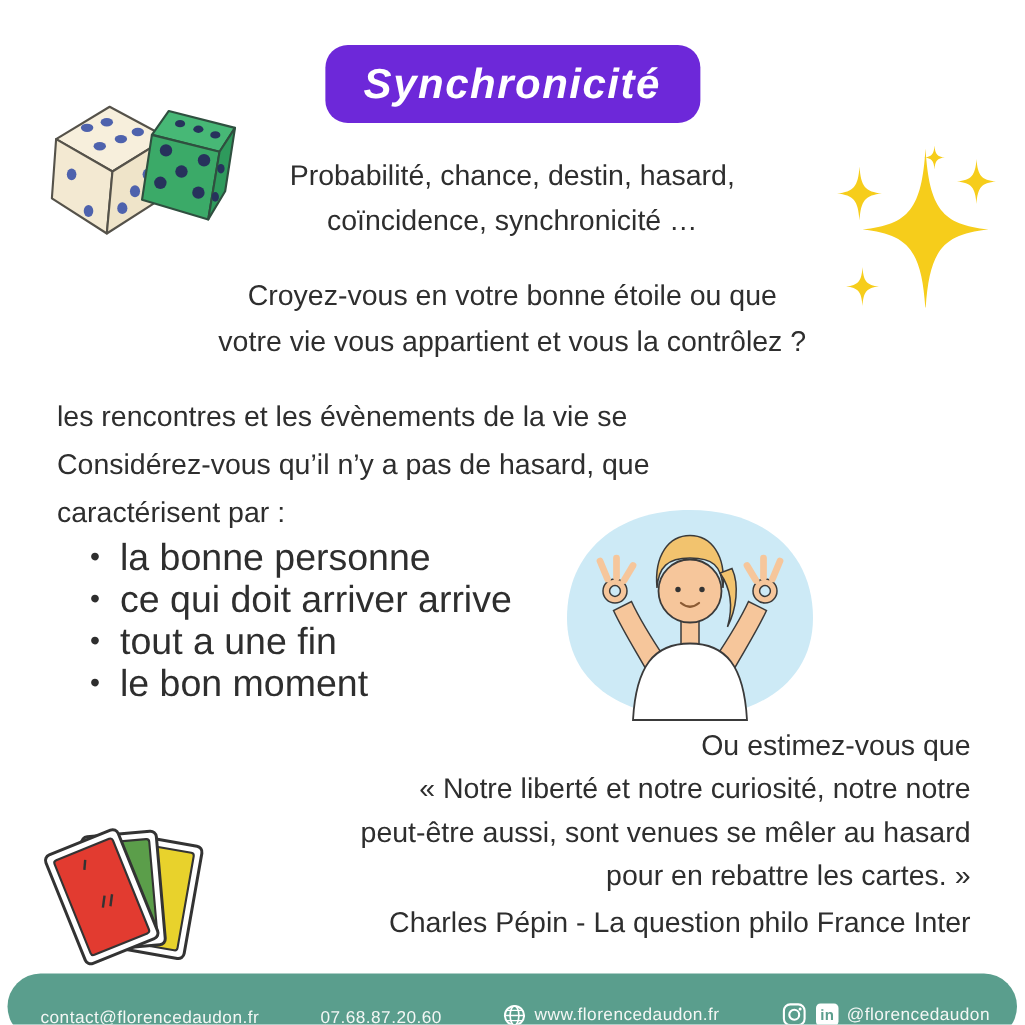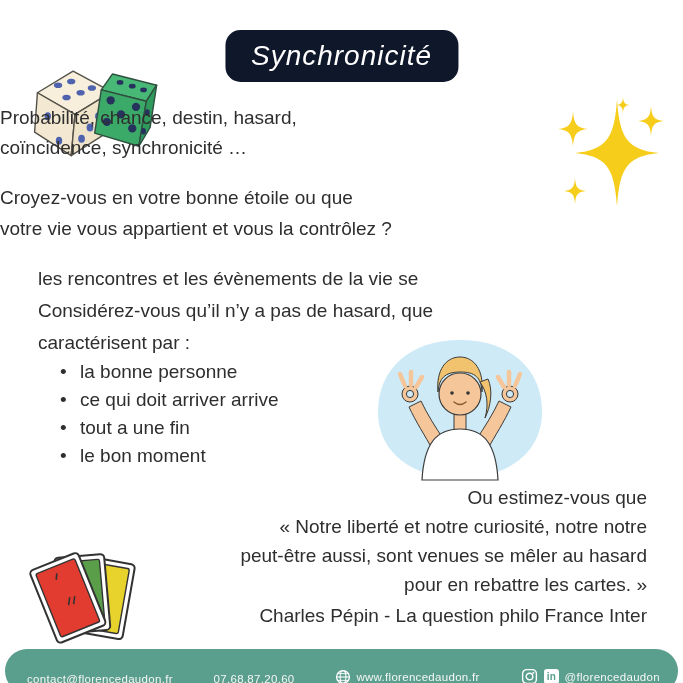--- a/index.html
+++ b/index.html
@@ -1,31 +1,31 @@
 <!DOCTYPE html>
 <html><head>
 <meta charset="utf-8">
 <style>
   html,body{margin:0;padding:0;}
   body{width:683px;height:683px;overflow:hidden;background:#ffffff;
        font-family:"Liberation Sans", sans-serif;}
   .canvas{position:relative;width:683px;height:683px;background:#ffffff;overflow:hidden;color:#2e2e2e;}
 
   .title-badge{position:absolute;top:30px;left:50%;transform:translateX(-50%);
-    background:#0f172a;color:#ffffff;border-radius:15px;padding:10px 26px;
-    font-size:28px;letter-spacing:1px;font-style:italic;}
+    background:#6d28d9;color:#ffffff;border-radius:15px;padding:10px 26px;
+    font-size:28px;letter-spacing:1px;font-style:italic;font-weight:bold;}
 
   .txt{position:absolute;font-size:19px;color:#2e2e2e;}
-  .center{left:0;width:683px;text-align:left;}
+  .center{left:0;width:683px;text-align:center;}
   .intro{top:103px;line-height:30px;}
   .question{top:182px;line-height:31px;}
   .consider{left:38px;top:263px;line-height:32px;text-align:left;}
 
   .bullets{position:absolute;left:60px;top:358px;margin:0;padding:0;list-style:none;}
-  .bullets li{position:relative;padding-left:20px;font-size:19px;line-height:28px;}
+  .bullets li{position:relative;padding-left:20px;font-size:25px;line-height:28px;}
   .bullets li::before{content:"•";position:absolute;left:0;top:0;font-size:19px;}
 
   .quote{right:36px;top:483px;text-align:right;line-height:29px;}
   .quote .attr{margin-top:2px;}
 
   .illu{position:absolute;}
   .dice{left:14px;top:58px;}
   .sparkles{left:547px;top:93px;}
   .woman{left:374px;top:332px;}
   .cards{left:26px;top:544px;}

